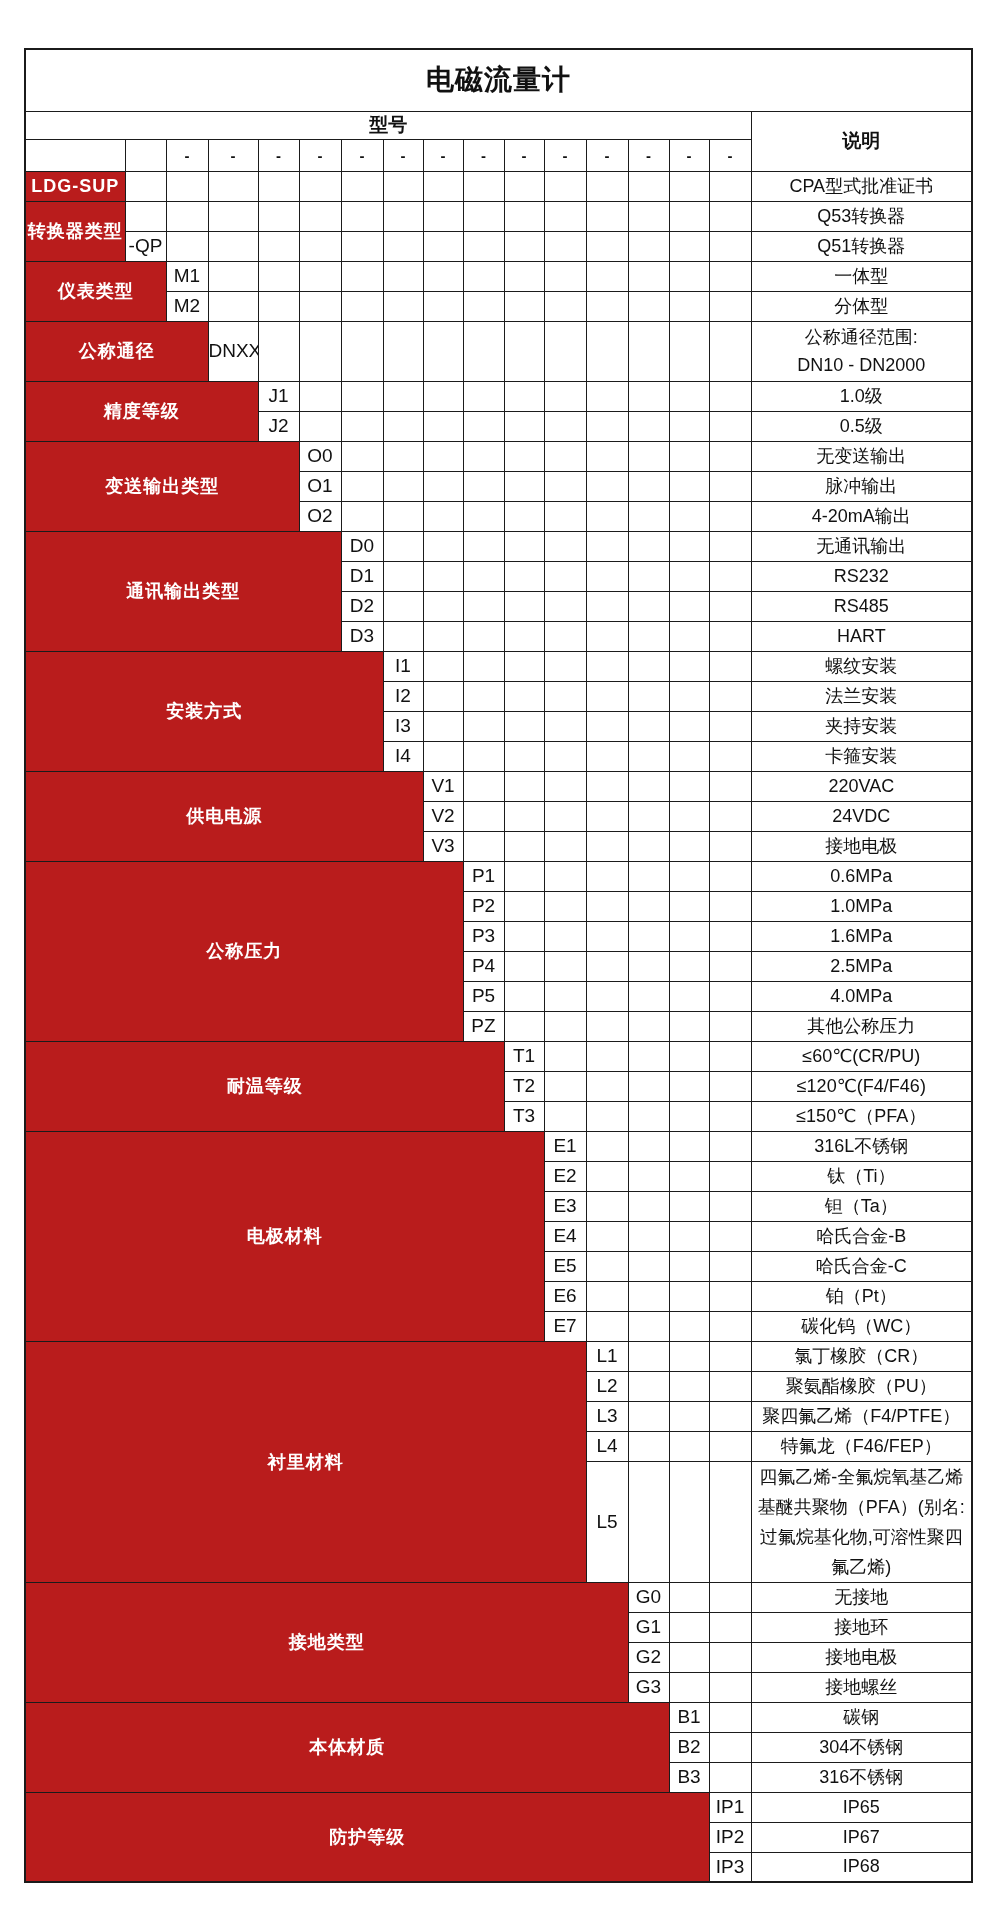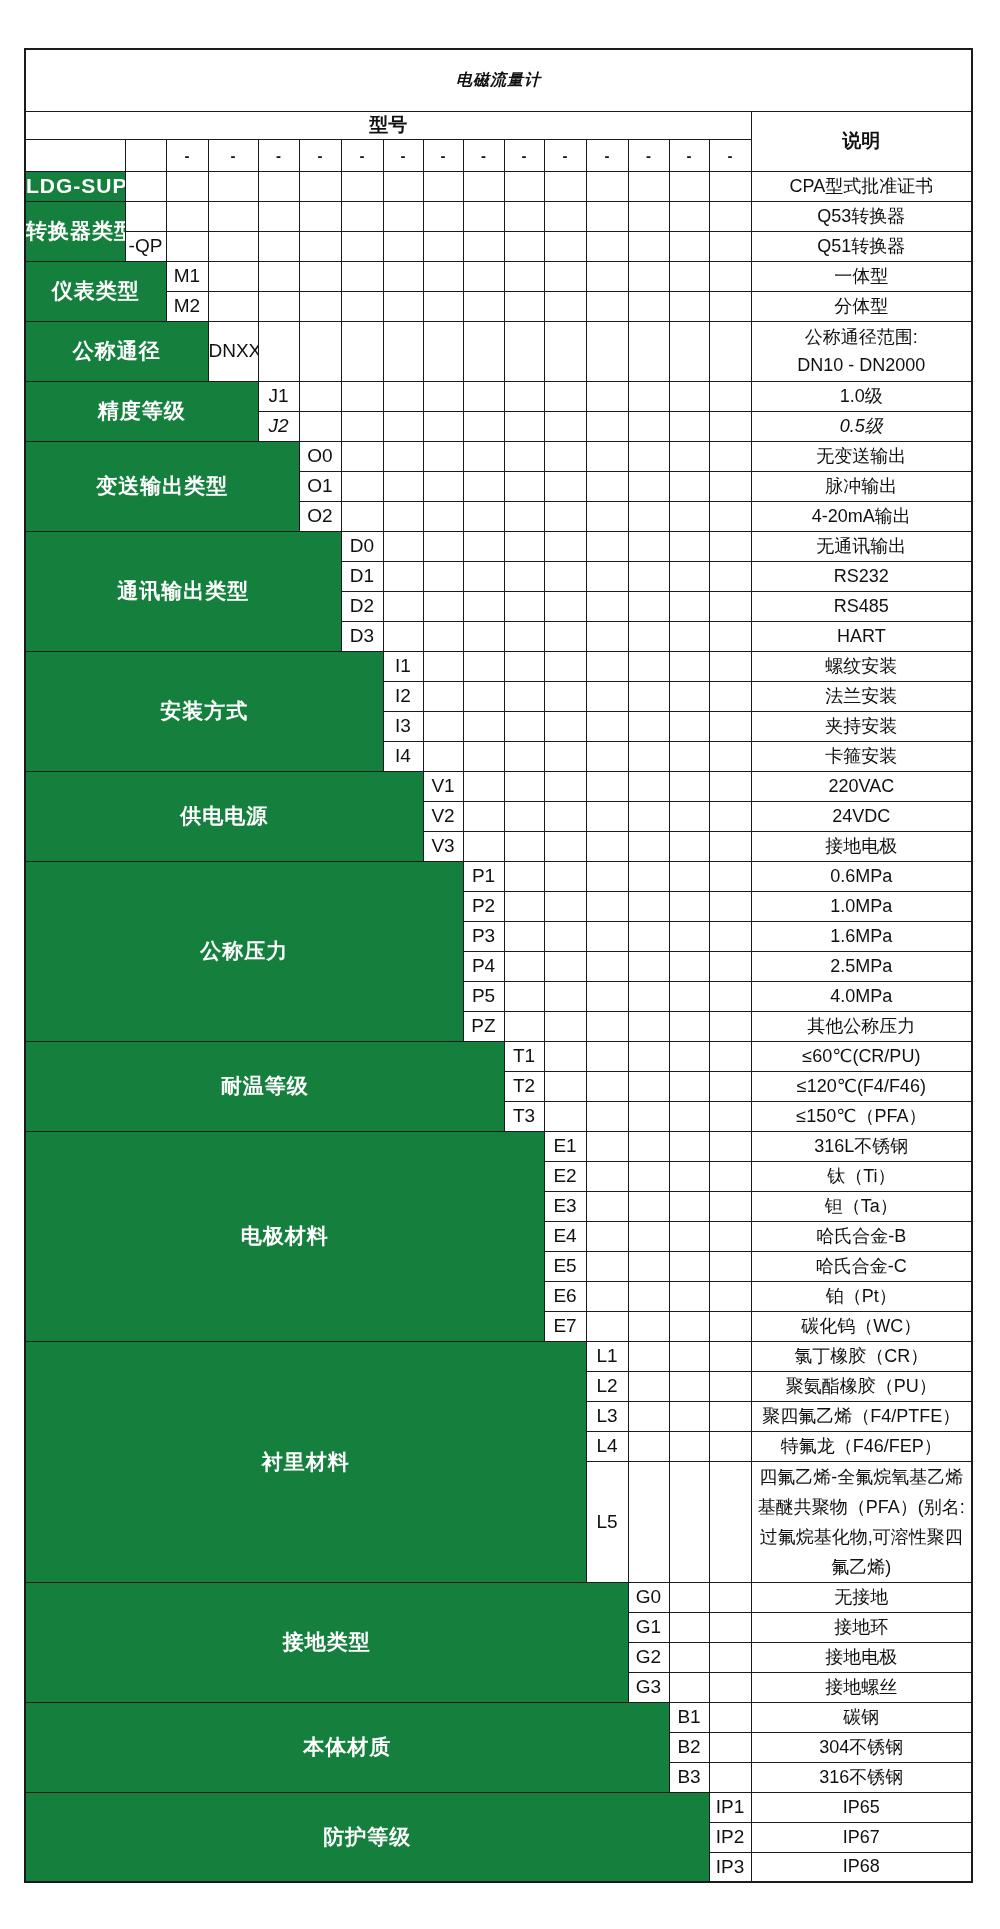--- a/index.html
+++ b/index.html
@@ -29,34 +29,33 @@
     border: 1px solid #1b1b1b;
     text-align: center;
     vertical-align: middle;
     padding: 0;
     font-size: 19px;
     color: #111111;
     overflow: hidden;
     white-space: nowrap;
   }
   td.title {
-    font-size: 16px;
+    font-size: 28px;
     font-weight: 700;
     letter-spacing: 1px;
-    font-style: italic;
   }
   td.hdr {
     font-size: 19px;
     font-weight: 600;
   }
   td.cat {
-    background: #15803d;
+    background: #b91c1c;
     color: #ffffff;
     font-weight: 600;
-    font-size: 21px;
+    font-size: 18px;
     letter-spacing: 1px;
   }
   td.code {
     font-size: 19px;
   }
   td.desc {
     font-size: 18px;
   }
   td.desc.desc-wrap {
     white-space: normal;
@@ -244,21 +243,21 @@
           <td class="blank"></td>
           <td class="blank"></td>
           <td class="blank"></td>
           <td class="blank"></td>
           <td class="blank"></td>
           <td class="blank"></td>
           <td class="blank"></td>
           <td class="blank"></td>
           <td class="desc">1.0级</td>
         </tr>
-        <tr style="height: 30px; font-style: italic;">
+        <tr style="height: 30px;">
           <td class="code">J2</td>
           <td class="blank"></td>
           <td class="blank"></td>
           <td class="blank"></td>
           <td class="blank"></td>
           <td class="blank"></td>
           <td class="blank"></td>
           <td class="blank"></td>
           <td class="blank"></td>
           <td class="blank"></td>

